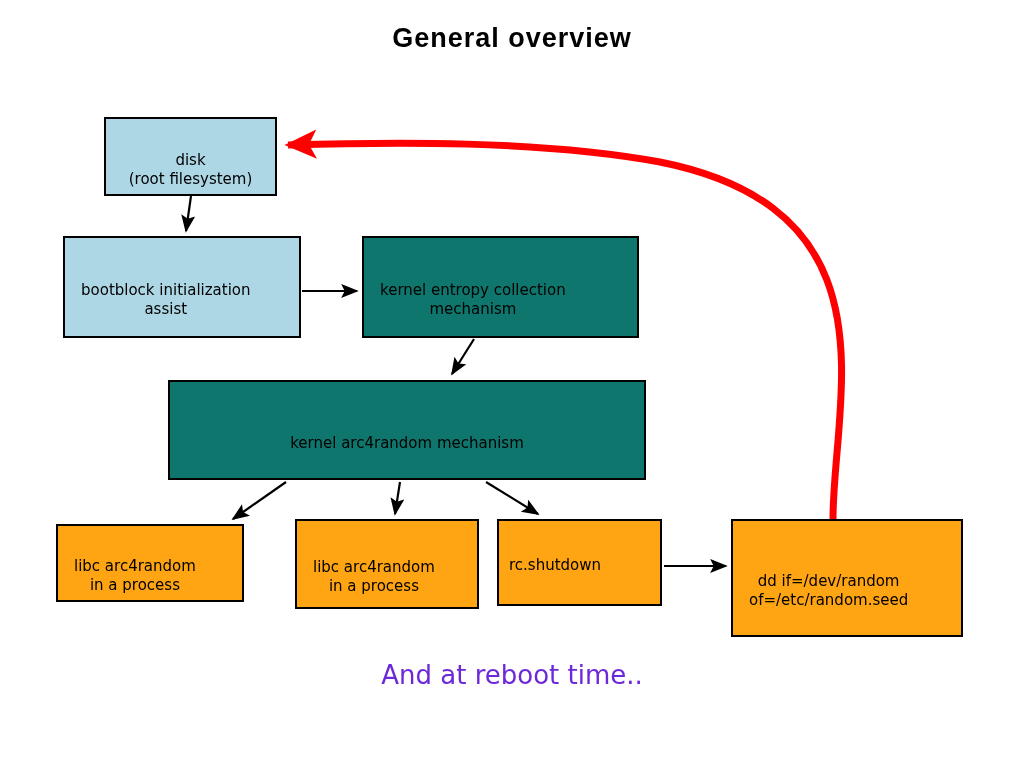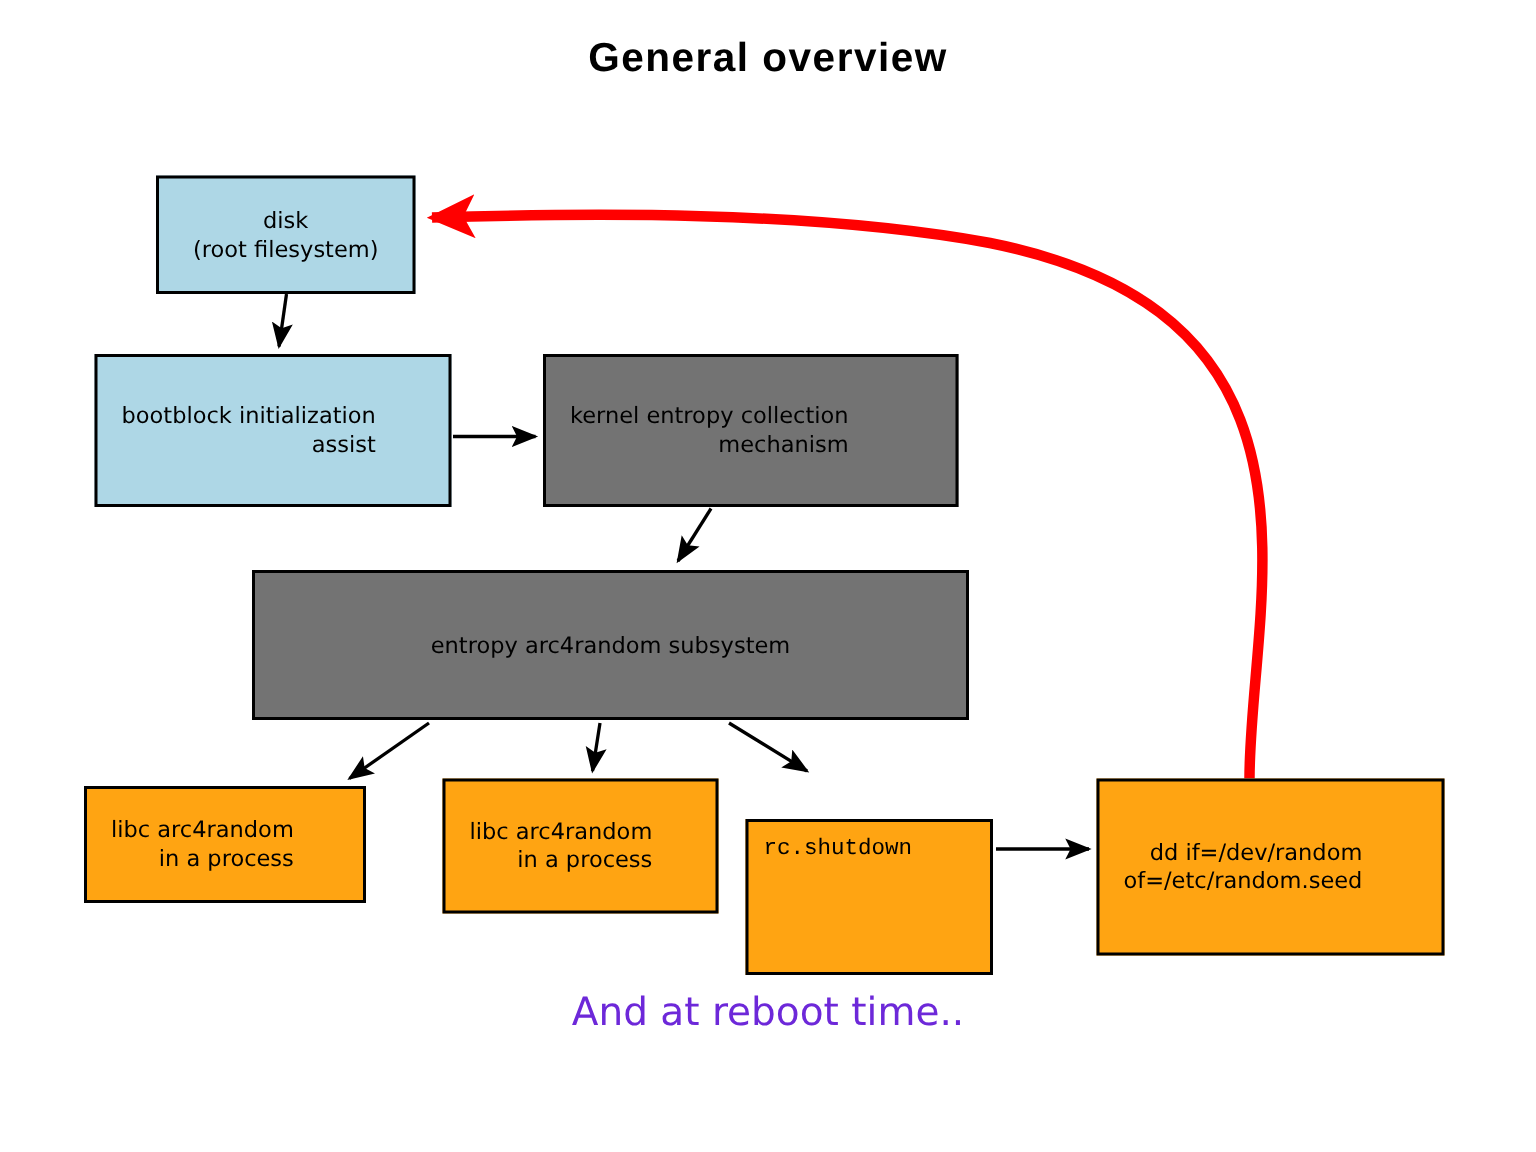--- a/index.html
+++ b/index.html
@@ -27,52 +27,53 @@
     display: flex;
     font-family: "DejaVu Sans", sans-serif;
     font-size: 15px;
     color: #000000;
     line-height: 1.25;
     white-space: pre-line;
   }
   .node .node-label {
     display: block;
     white-space: pre-line;
+    margin-top: 26px;
   }
   .fill-blue  { background: #aed7e6; }
-  .fill-green { background: #737373; }
+  .fill-green { background: #0f766e; }
   .fill-orange{ background: #ffa412; }
 
   .align-center {
     align-items: center;
     justify-content: center;
     text-align: center;
   }
   .align-left-middle {
     align-items: center;
     justify-content: flex-start;
-    text-align: right;
+    text-align: center;
     padding-left: 16px;
   }
   .align-left-top {
     align-items: flex-start;
     justify-content: flex-start;
     text-align: left;
     padding-left: 10px;
     padding-top: 9px;
   }
 
   
   #node-disk        { left:104px; top:117px;  width:173px; height:79px; }
   #node-bootblock   { left:63px;  top:236px;  width:238px; height:102px; }
   #node-entropy     { left:362px; top:236px;  width:277px; height:102px; }
   #node-arc4        { left:168px; top:380px;  width:478px; height:100px; }
   #node-libc1       { left:56px;  top:524px;  width:188px; height:78px; }
   #node-libc2       { left:295px; top:519px;  width:184px; height:90px; }
-  #node-rcshutdown  { left:497px; top:546px;  width:165px; height:104px;font-family:Liberation Mono, monospace; }
+  #node-rcshutdown  { left:497px; top:519px;  width:165px; height:87px; }
   #node-dd          { left:731px; top:519px;  width:232px; height:118px; }
 
   .slide-title {
     position: absolute;
     left: 0;
     top: 23px;
     width: 1024px;
     text-align: center;
     font-family: Liberation Sans, sans-serif;
     font-weight: bold;
@@ -132,21 +133,21 @@
   <span class="node-label">bootblock initialization
 assist</span>
 </div>
 
 <div id="node-entropy" class="node fill-green align-left-middle">
   <span class="node-label">kernel entropy collection
 mechanism</span>
 </div>
 
 <div id="node-arc4" class="node fill-green align-center">
-  <span class="node-label">entropy arc4random subsystem</span>
+  <span class="node-label">kernel arc4random mechanism</span>
 </div>
 
 <div id="node-libc1" class="node fill-orange align-left-middle">
   <span class="node-label">libc arc4random
 in a process</span>
 </div>
 
 <div id="node-libc2" class="node fill-orange align-left-middle">
   <span class="node-label">libc arc4random
 in a process</span>

